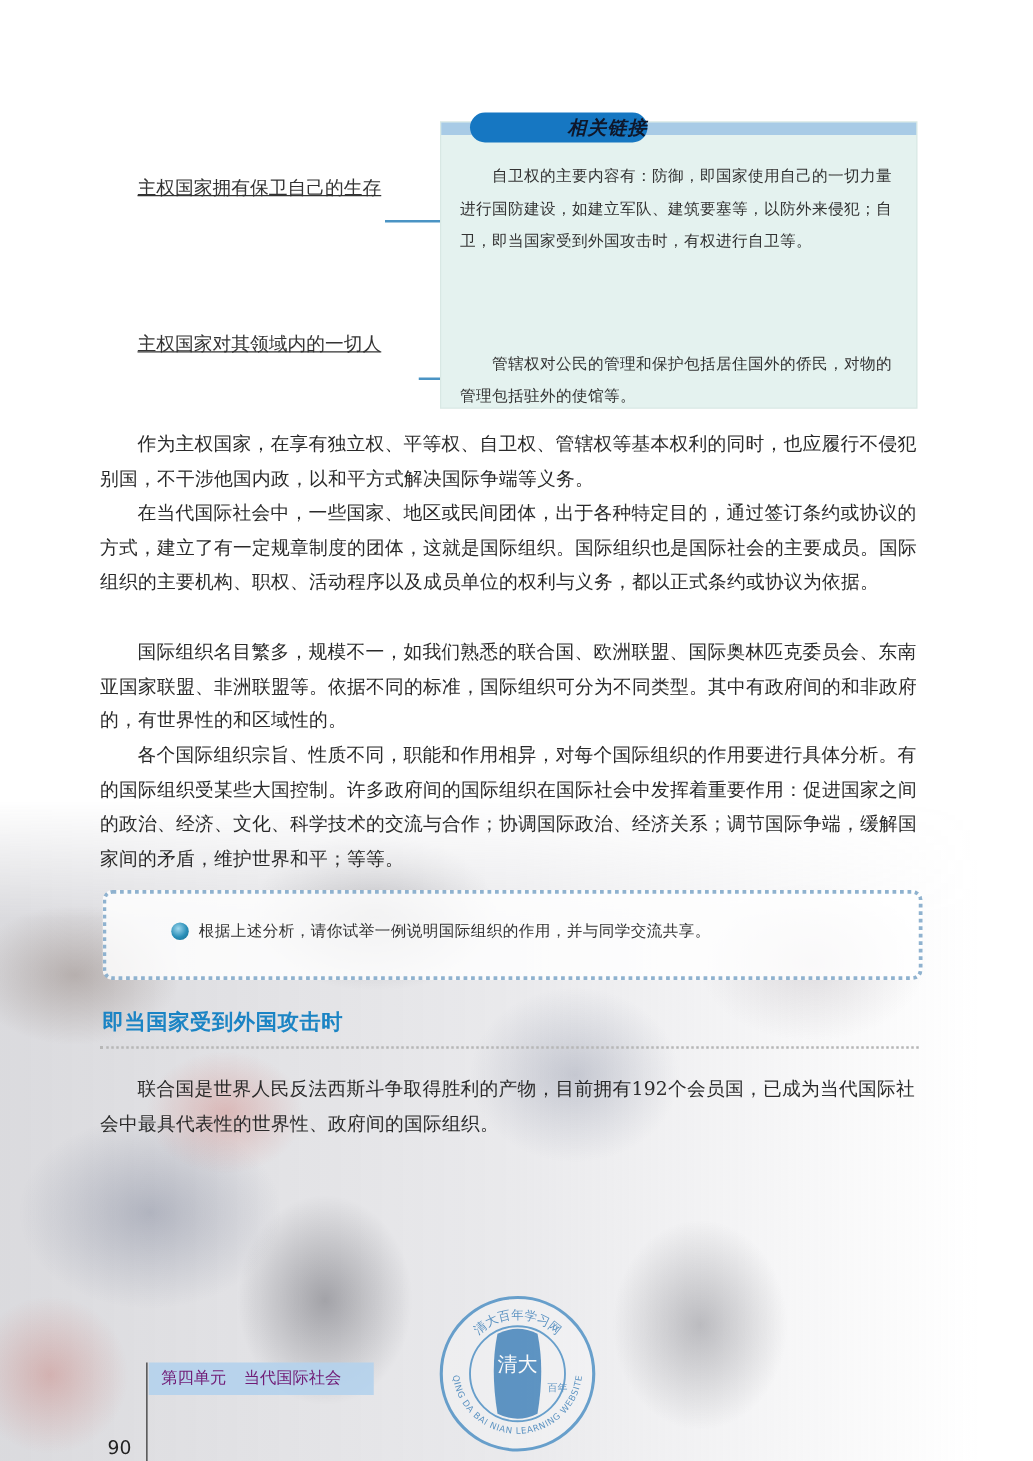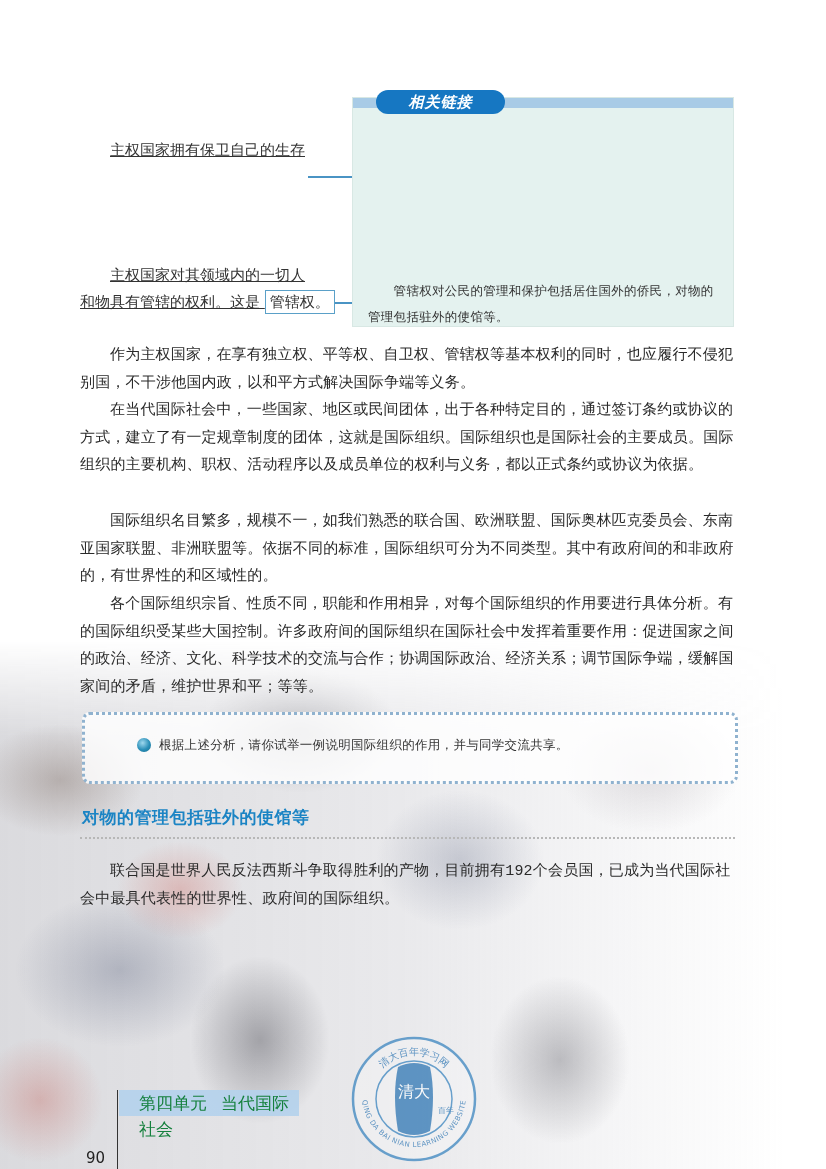--- a/index.html
+++ b/index.html
@@ -44,36 +44,35 @@
 
   .link-box {
     position:absolute; left:353px; top:98px; width:380px; height:228px;
     background:#e4f2ef; box-shadow:0 0 0 1px #d8e8e4;
   }
   .link-box .topbar {
     position:absolute; left:0; top:0; width:380px; height:10px;
     background:#a8cbe6;
   }
   .link-tab {
-    position:absolute; left:23px; top:-8px; width:129px; height:24px;
+    position:absolute; left:23px; top:-8px; width:142px; height:24px;
     background:#1677c2; border-radius:12px;
-    color:#ffffff; font-family:"DejaVu Sans","Liberation Sans",sans-serif;
-    font-style:italic; font-weight:bold; font-size:15px; text-align:center; line-height:24px;
+    color:#0f172a; font-family:"DejaVu Sans","Liberation Sans",sans-serif;
+    font-style:italic; font-weight:bold; font-size:15px; text-align:right; line-height:24px;
     letter-spacing:1px;
   }
   .link-box p {
     position:absolute; left:15px; width:355px; margin:0;
     font-size:12.5px; line-height:26px; color:#333; letter-spacing:0.3px;
   }
 
   .body-para {
     position:absolute; left:80px; width:655px; margin:0;
     font-size:15px; line-height:27.5px; color:#2a2a2a; text-indent:30px;
     letter-spacing:0.2px;
-    font-family:Liberation Mono, monospace;
   }
 
   .activity-box {
     position:absolute; left:82px; top:712px; width:650px; height:66px;
     border:3px dotted #8fb2cf; border-radius:8px;
     background:rgba(255,255,255,0.82);
   }
   .activity-icon {
     position:absolute; left:52px; top:23px; width:14px; height:14px; border-radius:50%;
     background:radial-gradient(circle at 40% 35%, #9fd8ee 0%, #2a8fb8 55%, #136a8c 100%);
@@ -95,22 +94,22 @@
   .footer-num {
     position:absolute; left:86px; top:1149px;
     font-family:"DejaVu Sans","Liberation Sans",sans-serif; font-size:15px; color:#222;
   }
   .footer-rule {
     position:absolute; left:117px; top:1090px; width:1px; height:79px; background:#333;
   }
   .footer-unit {
     position:absolute; left:119px; top:1090px; width:180px; height:26px;
     background:rgba(180,210,236,0.9);
-    font-family:"DejaVu Sans","Liberation Sans",sans-serif; font-size:17px; color:#15803d; line-height:26px;
-    padding-left:20px; box-sizing:border-box;
+    font-family:"DejaVu Sans","Liberation Sans",sans-serif; font-size:13px; color:#701a75; line-height:26px;
+    padding-left:10px; box-sizing:border-box;
   }
   .footer-unit span + span { margin-left:14px; }
 
   .stamp {
     position:absolute; left:350px; top:1035px; width:128px; height:128px;
     opacity:0.75;
   }
 </style>
 </head>
 <body>
@@ -119,44 +118,41 @@
 
 <div class="content">
 
   <div class="side-text" style="top:137px;">
     <div class="indent">主权国家拥有保卫自己的生存</div>
   </div>
   <div class="connector" style="left:308px; top:176px; width:46px;"></div>
 
   <div class="side-text" style="top:262px;">
     <div class="indent">主权国家对其领域内的一切人</div>
-    <div>
-      <span>和物具有管辖的权利。这是</span>
-      <span class="keyword-box">管辖权。</span>
-    </div>
   </div>
   <div class="connector" style="left:335px; top:302px; width:19px;"></div>
 
   <div class="link-box">
     <div class="topbar"></div>
     <div class="link-tab">相关链接</div>
+    <p style="top:30px;">　　自卫权的主要内容有：防御，即国家使用自己的一切力量进行国防建设，如建立军队、建筑要塞等，以防外来侵犯；自卫，即当国家受到外国攻击时，有权进行自卫等。</p>
     <p style="top:160px;margin-top:20px;">　　管辖权对公民的管理和保护包括居住国外的侨民，对物的管理包括驻外的使馆等。</p>
   </div>
 
   <p class="body-para" style="top:342px;">作为主权国家，在享有独立权、平等权、自卫权、管辖权等基本权利的同时，也应履行不侵犯别国，不干涉他国内政，以和平方式解决国际争端等义务。</p>
   <p class="body-para" style="top:397px;">在当代国际社会中，一些国家、地区或民间团体，出于各种特定目的，通过签订条约或协议的方式，建立了有一定规章制度的团体，这就是国际组织。国际组织也是国际社会的主要成员。国际组织的主要机构、职权、活动程序以及成员单位的权利与义务，都以正式条约或协议为依据。</p>
   <p class="body-para" style="top:508px;">国际组织名目繁多，规模不一，如我们熟悉的联合国、欧洲联盟、国际奥林匹克委员会、东南亚国家联盟、非洲联盟等。依据不同的标准，国际组织可分为不同类型。其中有政府间的和非政府的，有世界性的和区域性的。</p>
   <p class="body-para" style="top:591px;">各个国际组织宗旨、性质不同，职能和作用相异，对每个国际组织的作用要进行具体分析。有的国际组织受某些大国控制。许多政府间的国际组织在国际社会中发挥着重要作用：促进国家之间的政治、经济、文化、科学技术的交流与合作；协调国际政治、经济关系；调节国际争端，缓解国家间的矛盾，维护世界和平；等等。</p>
 
   <div class="activity-box">
     <span class="activity-icon"></span>
     <span class="activity-text">根据上述分析，请你试举一例说明国际组织的作用，并与同学交流共享。</span>
   </div>
 
-  <div class="section-heading">对物的管理包括驻外的使馆等</div>
+  <div class="section-heading">即当国家受到外国攻击时</div>
   <div class="section-rule"></div>
   <p class="body-para" style="top:858px;">联合国是世界人民反法西斯斗争取得胜利的产物，目前拥有192个会员国，已成为当代国际社会中最具代表性的世界性、政府间的国际组织。</p>
 
   <div class="footer-num">90</div>
   <div class="footer-rule"></div>
   <div class="footer-unit">
     <span>第四单元</span><span>当代国际社会</span>
   </div>
 
   <svg class="stamp" viewBox="0 0 128 128">

